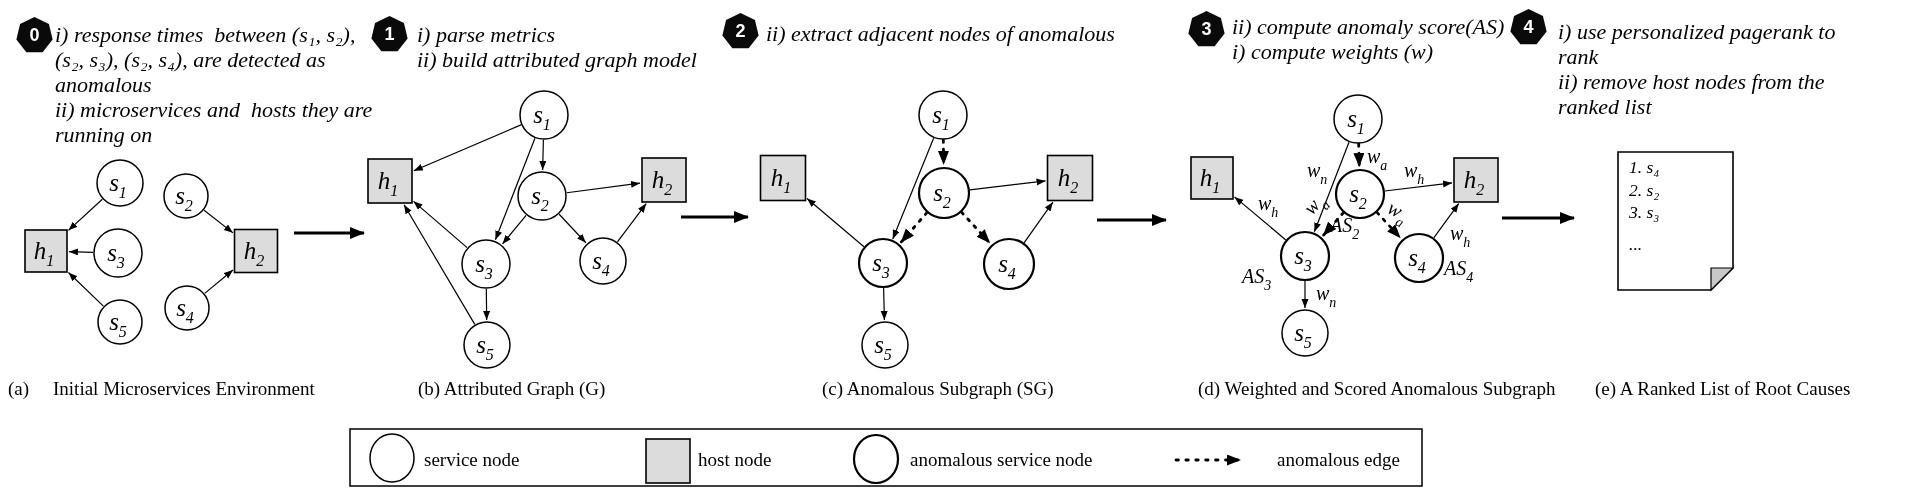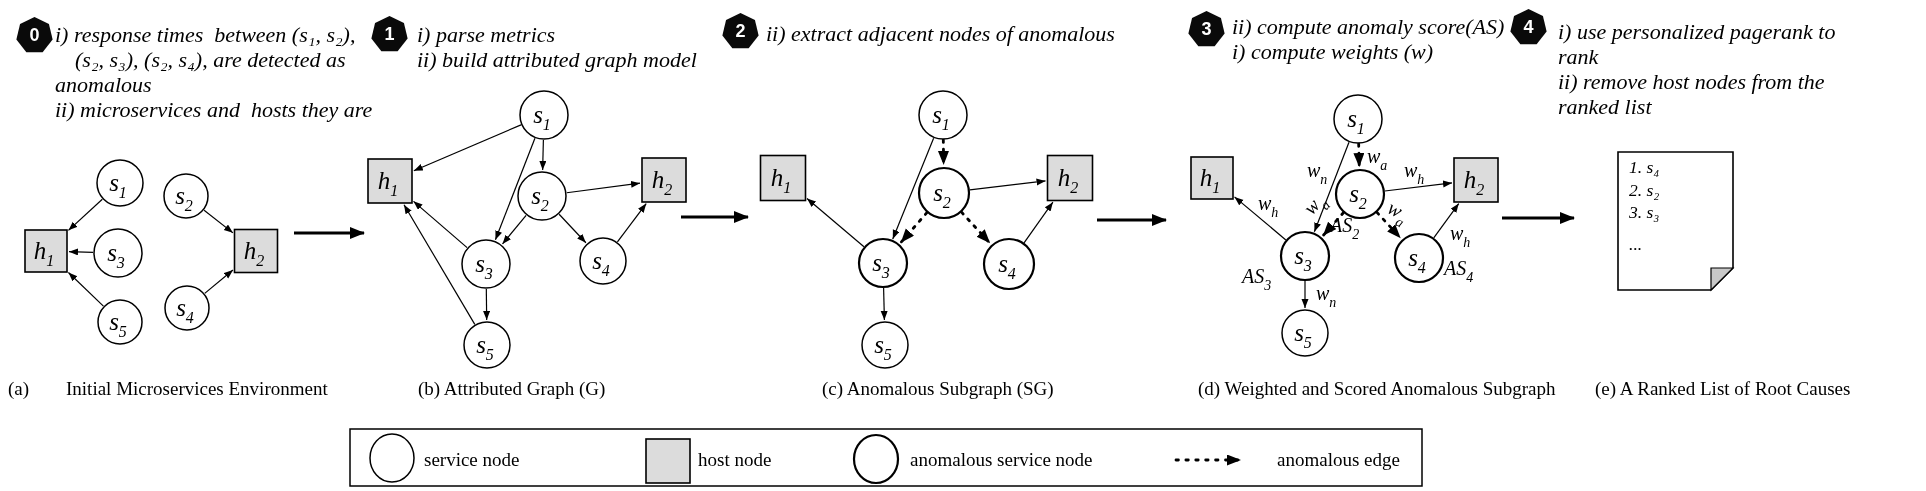--- a/index.html
+++ b/index.html
@@ -156,32 +156,32 @@
         <rect x="646" y="439" width="44" height="44" fill="#dcdcdc" stroke="#000000" stroke-width="1.6"></rect>
         <text x="698" y="466" font-size="19" fill="#000000">host node</text>
         <ellipse cx="876" cy="459" rx="22" ry="24" fill="#fff" stroke="#000000" stroke-width="2.2"></ellipse>
         <text x="910" y="466" font-size="19" fill="#000000">anomalous service node</text>
         <line x1="1176" y1="460" x2="1240" y2="460" stroke="#000000" stroke-width="2.8" stroke-dasharray="2.4 7.5" stroke-linecap="round" marker-end="url(#mBold)"></line>
         <text x="1277" y="466" font-size="19" fill="#000000">anomalous edge</text>
       </g>
     </svg>
   <div>
       <div class="badge" style="left: 16px; top: 17px;">0</div>
-      <div class="step-text" style="left: 55px; top: 22px;"><div style="padding-left: 0px;">i) response times  between (s₁, s₂),</div><div style="padding-left: 0px; margin-left: 20px;">(s₂, s₃), (s₂, s₄), are detected as</div><div style="padding-left: 0px;">anomalous</div><div style="padding-left: 0px;">ii) microservices and  hosts they are</div></div>
+      <div class="step-text" style="left: 55px; top: 22px;"><div style="padding-left: 0px;">i) response times  between (s₁, s₂),</div><div style="padding-left: 0px;">(s₂, s₃), (s₂, s₄), are detected as</div><div style="padding-left: 0px;">anomalous</div><div style="padding-left: 0px;">ii) microservices and  hosts they are</div><div style="padding-left: 0px;">running on</div></div>
       <div class="badge" style="left: 371px; top: 16px;">1</div>
       <div class="step-text" style="left: 417px; top: 22px;"><div style="padding-left: 0px;">i) parse metrics</div><div style="padding-left: 0px;">ii) build attributed graph model</div></div>
       <div class="badge" style="left: 722px; top: 13px;">2</div>
       <div class="step-text" style="left: 766px; top: 21px;"><div style="padding-left: 0px;">ii) extract adjacent nodes of anomalous</div></div>
       <div class="badge" style="left: 1188px; top: 11px;">3</div>
       <div class="step-text" style="left: 1232px; top: 14px;"><div style="padding-left: 0px;">ii) compute anomaly score(AS)</div><div style="padding-left: 0px;">i) compute weights (w)</div></div>
       <div class="badge" style="left: 1510px; top: 9px;">4</div>
       <div class="step-text" style="left: 1558px; top: 19px;"><div style="padding-left: 0px;">i) use personalized pagerank to</div><div style="padding-left: 0px;">rank</div><div style="padding-left: 0px;">ii) remove host nodes from the</div><div style="padding-left: 0px;">ranked list</div></div>
     </div>
   <div>
       <div class="caption" style="left: 8px; top: 378px;">(a)</div>
-      <div class="caption" style="left: 66px; top: 378px;">Initial Microservices Environment</div>
+      <div class="caption" style="left: 53px; top: 378px;">Initial Microservices Environment</div>
       <div class="caption" style="left: 418px; top: 378px;">(b) Attributed Graph (G)</div>
       <div class="caption" style="left: 822px; top: 378px;">(c) Anomalous Subgraph (SG)</div>
       <div class="caption" style="left: 1198px; top: 378px;">(d) Weighted and Scored Anomalous Subgraph</div>
       <div class="caption" style="left: 1595px; top: 378px;">(e) A Ranked List of Root Causes</div>
     </div>
 <div class="ranked-items" style="left: 1629px; top: 156px;"><div>1. s₄</div><div>2. s₂</div><div>3. s₃</div><div class="dots">...</div></div>
   </div>
 
 </body></html>

